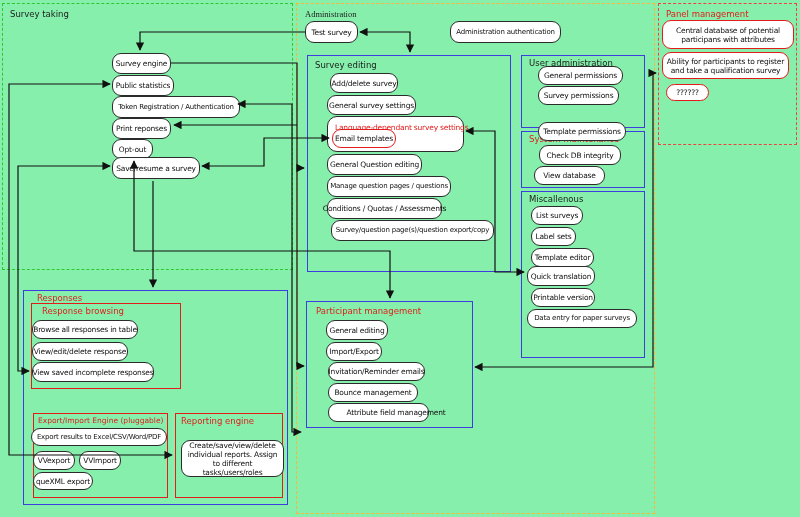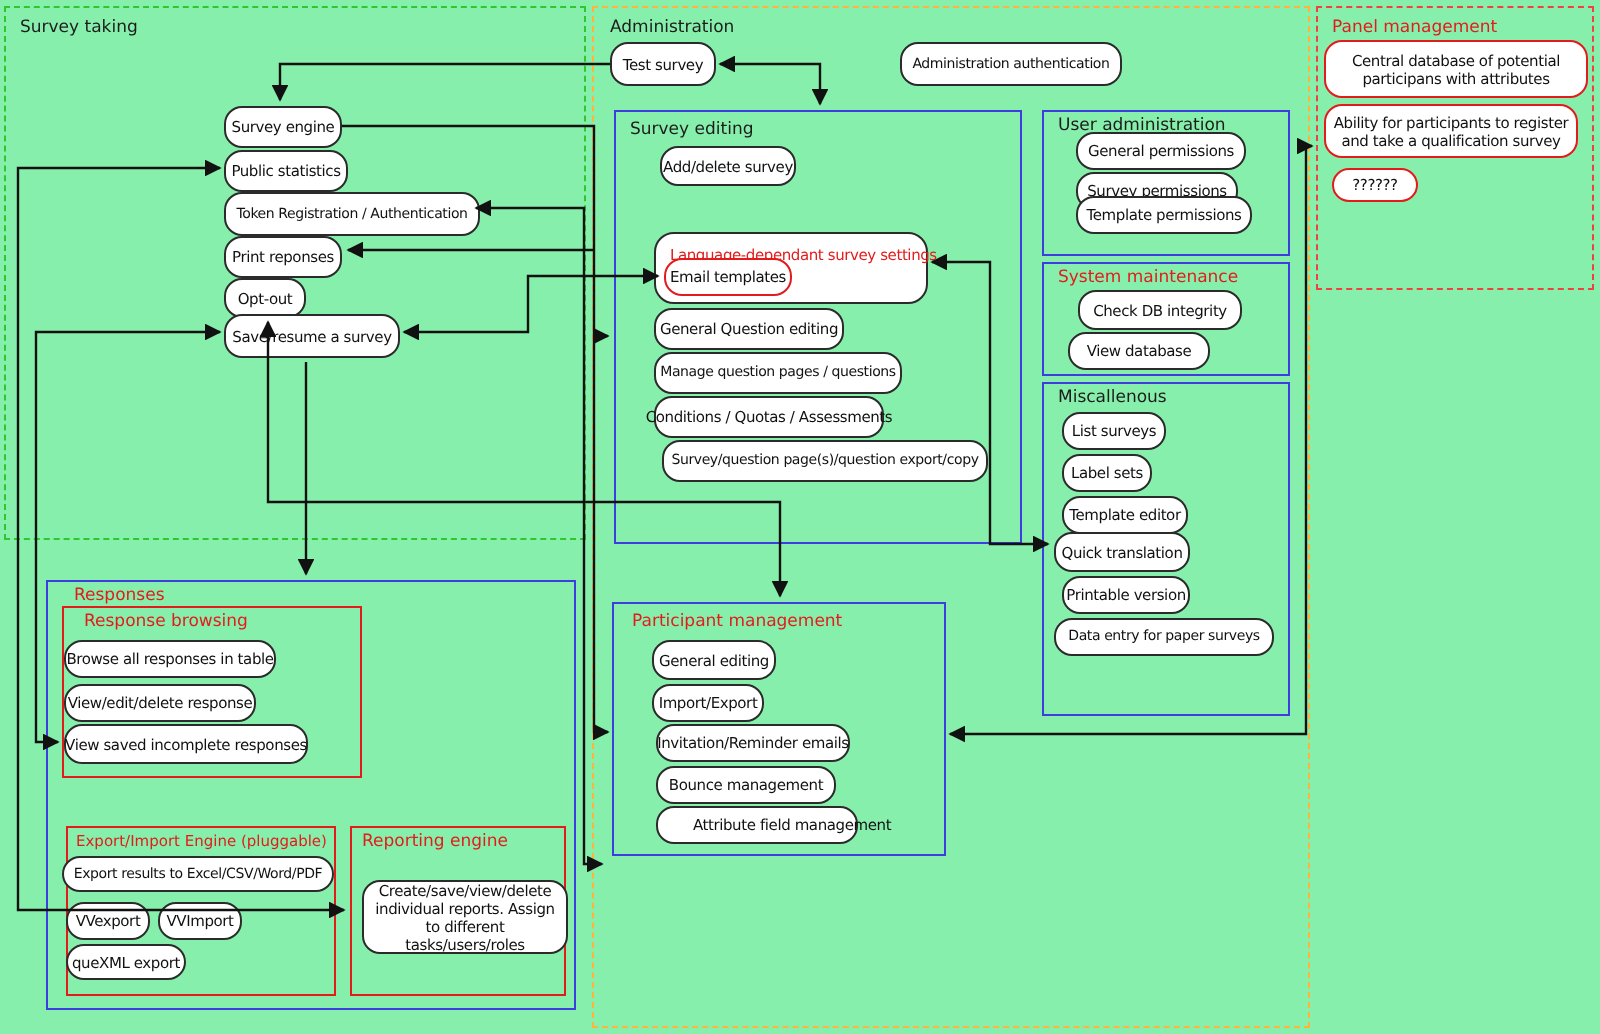--- a/index.html
+++ b/index.html
@@ -28,21 +28,21 @@
 </style>
 </head>
 <body>
 
 <div class="canvas">
 
   <div class="group dashed-green" style="left:2px;top:3px;width:291px;height:267px;"></div>
   <span class="g-title" style="left:10px;top:9px;">Survey taking</span>
 
   <div class="group dashed-orange" style="left:296px;top:3px;width:359px;height:511px;"></div>
-  <span class="g-title" style="left:305px;top:9px;">Administration</span>
+  <span class="g-title" style="left:305px;top:9px;font-family:Liberation Serif, serif;">Administration</span>
 
   <div class="group dashed-red" style="left:658px;top:3px;width:139px;height:142px;"></div>
   <span class="g-title red-text" style="left:666px;top:9px;">Panel management</span>
 
   <div class="group blue" style="left:307px;top:55px;width:204px;height:217px;"></div>
   <span class="g-title" style="left:315px;top:60px;">Survey editing</span>
 
   <div class="group blue" style="left:521px;top:55px;width:124px;height:73px;"></div>
   <span class="g-title" style="left:529px;top:58px;">User administration</span>
 
@@ -71,32 +71,33 @@
   <div class="node" style="left:112px;top:75px;width:62px;height:21px;">Public statistics</div>
   <div class="node sm" style="left:112px;top:96px;width:128px;height:22px;">Token Registration / Authentication</div>
   <div class="node" style="left:112px;top:118px;width:59px;height:21px;">Print reponses</div>
   <div class="node" style="left:112px;top:139px;width:41px;height:20px;">Opt-out</div>
   <div class="node" style="left:112px;top:157px;width:88px;height:22px;">Save/resume a survey</div>
 
   <div class="node" style="left:305px;top:21px;width:53px;height:22px;">Test survey</div>
   <div class="node sm" style="left:450px;top:21px;width:111px;height:22px;">Administration authentication</div>
 
   <div class="node" style="left:330px;top:73px;width:68px;height:20px;">Add/delete survey</div>
+  <div class="node" style="left:327px;top:95px;width:89px;height:20px;">General survey settings</div>
   <div class="langbox" style="left:327px;top:116px;width:137px;height:36px;">
     <span class="lbl red-text">Language-dependant survey settings</span>
   </div>
   <div class="node redb red-text" style="left:332px;top:129px;width:64px;height:19px;">Email templates</div>
   <div class="node" style="left:327px;top:154px;width:95px;height:21px;">General Question editing</div>
   <div class="node sm" style="left:327px;top:176px;width:124px;height:21px;">Manage question pages / questions</div>
   <div class="node red-text" style="left:327px;top:198px;width:115px;height:21px;">Conditions / Quotas / Assessments</div>
   <div class="node sm red-text" style="left:331px;top:220px;width:163px;height:21px;">Survey/question page(s)/question export/copy</div>
 
   <div class="node" style="left:538px;top:66px;width:85px;height:19px;">General permissions</div>
   <div class="node" style="left:538px;top:86px;width:81px;height:19px;">Survey permissions</div>
-  <div class="node" style="left:538px;top:98px;width:88px;height:19px;">Template permissions</div>
+  <div class="node" style="left:538px;top:122px;width:88px;height:19px;">Template permissions</div>
 
   <div class="node" style="left:539px;top:145px;width:82px;height:20px;">Check DB integrity</div>
   <div class="node" style="left:534px;top:166px;width:71px;height:19px;">View database</div>
 
   <div class="node" style="left:531px;top:206px;width:52px;height:19px;">List surveys</div>
   <div class="node" style="left:531px;top:227px;width:45px;height:19px;">Label sets</div>
   <div class="node" style="left:531px;top:248px;width:63px;height:19px;">Template editor</div>
   <div class="node" style="left:527px;top:266px;width:68px;height:20px;">Quick translation</div>
   <div class="node" style="left:531px;top:288px;width:64px;height:19px;">Printable version</div>
   <div class="node sm" style="left:527px;top:309px;width:110px;height:19px;">Data entry for paper surveys</div>

